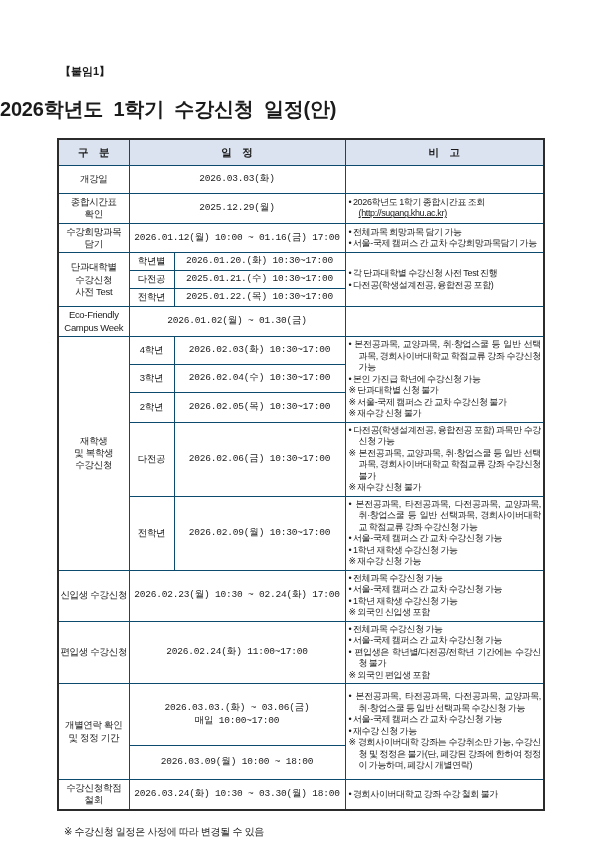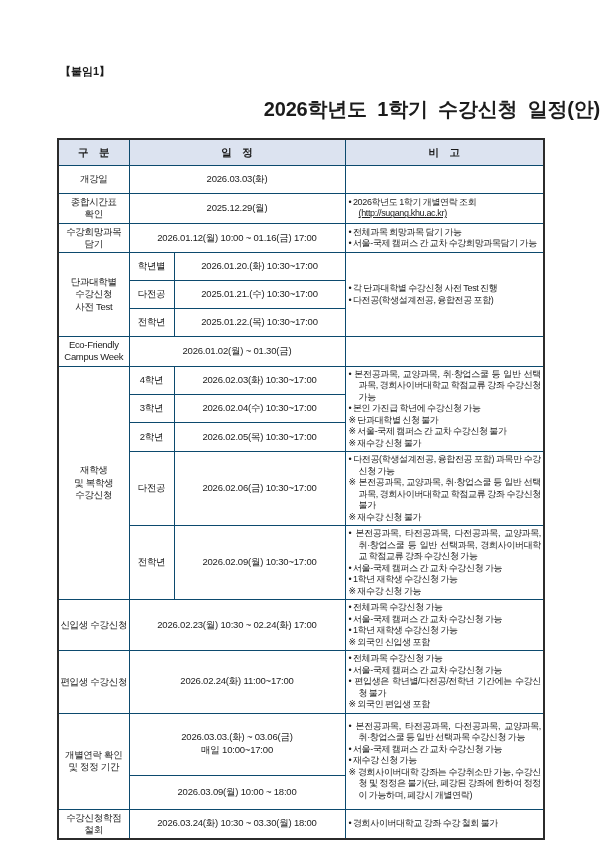--- a/index.html
+++ b/index.html
@@ -1,25 +1,25 @@
 <!DOCTYPE html>
 <html><head>
 <meta charset="utf-8">
 <style>
   html,body{margin:0;padding:0;background:#ffffff;}
   body{font-family:"Liberation Sans","DejaVu Sans",sans-serif;color:#1b1b1b;}
   .page{width:600px;height:848px;background:#fff;overflow:hidden;position:relative;}
   .attachment{margin:64px 0 8px 60px;font-size:11px;font-weight:700;letter-spacing:0;}
-  .title{margin:17px 0 15px 0;text-align:right;font-size:20px;font-weight:700;word-spacing:5px;letter-spacing:-0.2px;}
+  .title{margin:17px 0 15px 0;text-align:left;font-size:20px;font-weight:700;word-spacing:5px;letter-spacing:-0.2px;}
   table.sched{border-collapse:collapse;table-layout:fixed;margin-left:57px;width:486px;border:2px solid #2b2b2b;}
   table.sched th,table.sched td{border:1px solid #0c4a6e;vertical-align:middle;overflow:hidden;}
   table.sched th{background:#dce3f0;font-size:10.5px;font-weight:700;height:23px;text-align:center;}
   td.cat{font-size:9.5px;line-height:1.3;text-align:center;white-space:pre-line;letter-spacing:-0.3px;padding:2px 1px;}
   td.sub{font-size:9.5px;text-align:center;letter-spacing:-0.3px;padding:1px;}
-  td.date{font-size:9.5px;text-align:center;white-space:pre-line;line-height:1.35;letter-spacing:-0.2px;padding:7px;}
+  td.date{font-size:9.5px;text-align:center;white-space:pre-line;line-height:1.35;letter-spacing:-0.2px;padding:1px;font-family:Liberation Mono, monospace;}
   td.notes{font-size:9px;line-height:11.5px;padding:2px 2px 2px 3px;letter-spacing:-0.35px;word-spacing:-0.5px;}
   .note{padding-left:10px;text-indent:-10px;text-align:justify;}
   .note.url{text-indent:0;text-decoration:underline;}
   .footnote{margin:14px 0 0 64px;font-size:10px;letter-spacing:-0.3px;}
 </style>
 </head>
 <body>
 
 <div class="page">
 
@@ -47,21 +47,21 @@
         <td class="cat">개강일</td>
         <td class="date" colspan="2">2026.03.03(화)</td>
         <td class="notes"></td>
       </tr>
 
       <tr style="height:26px">
         <td class="cat">종합시간표
 확인</td>
         <td class="date" colspan="2">2025.12.29(월)</td>
         <td class="notes">
-          <div class="note">• 2026학년도 1학기 개별연락 조회</div>
+          <div class="note">• 2026학년도 1학기 종합시간표 조회</div>
           <div class="note url">(http://sugang.khu.ac.kr)</div>
         </td>
       </tr>
 
       <tr style="height:26px">
         <td class="cat">수강희망과목
 담기</td>
         <td class="date" colspan="2">2026.01.12(월) 10:00 ~ 01.16(금) 17:00</td>
         <td class="notes">
           <div class="note">• 전체과목 희망과목 담기 가능</div>

